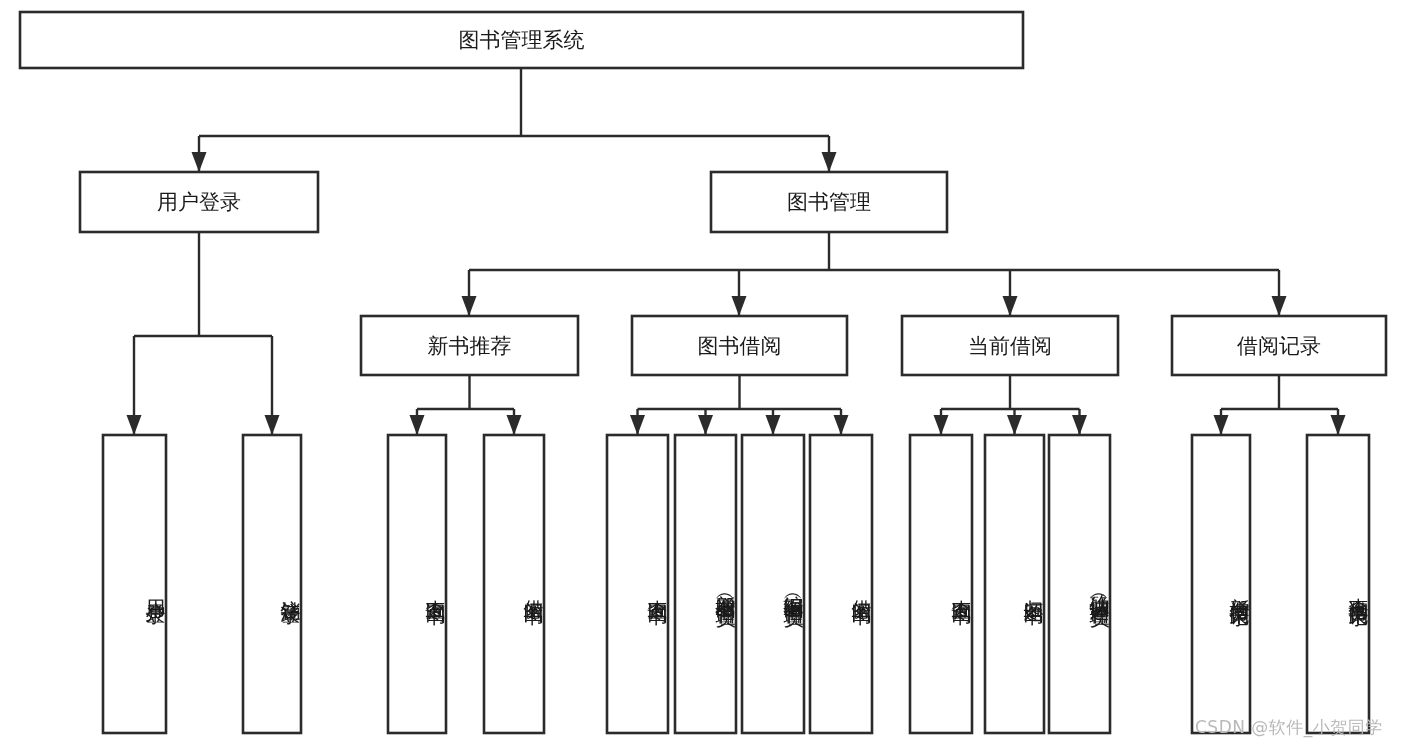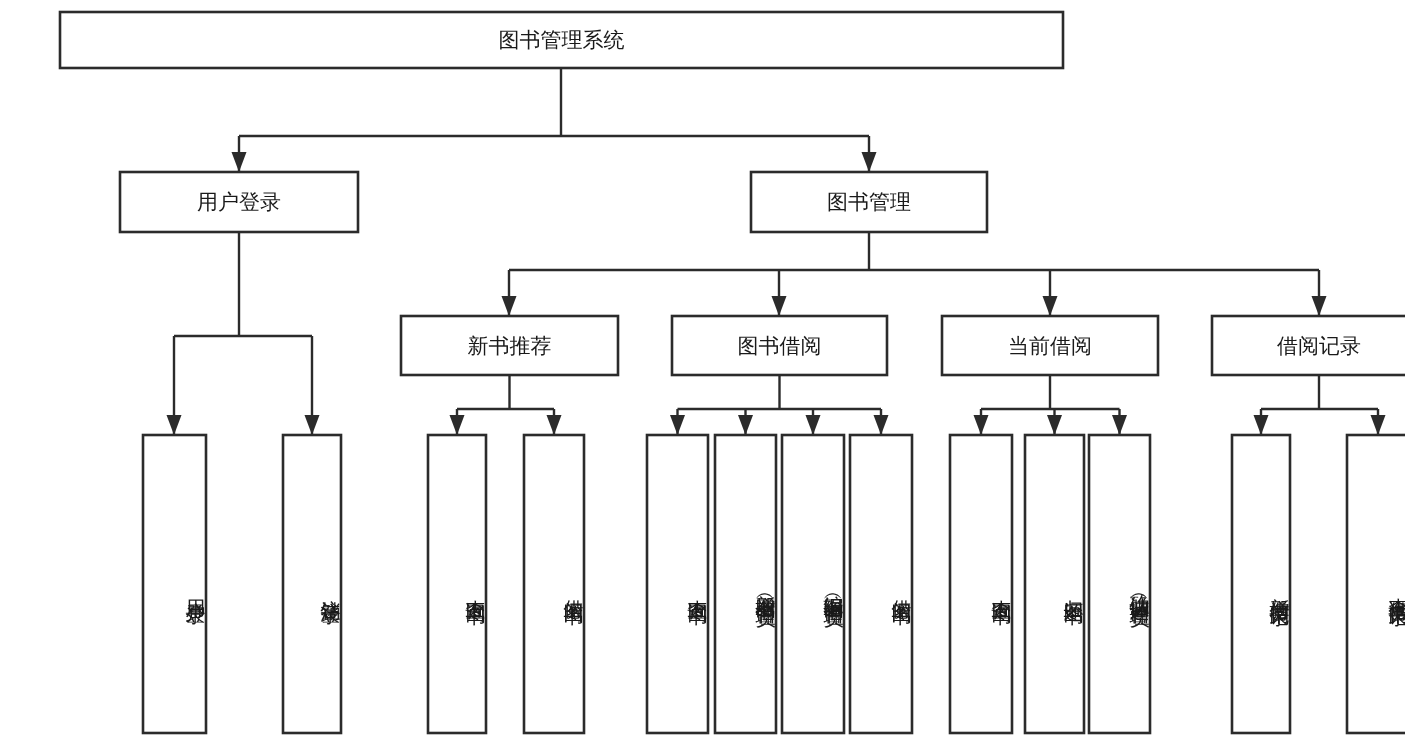--- a/index.html
+++ b/index.html
@@ -11,21 +11,20 @@
     width: 1405px;
     height: 747px;
     font-family: "DejaVu Sans", "Liberation Sans", sans-serif;
     overflow: hidden;
     position: relative;
   }
   #diagram-root {
     position: relative;
     width: 1134px;
     height: 747px;
-    margin-left: 40px;
   }
   svg.flow {
     position: absolute;
     top: 0;
     left: 0;
     width: 1405px;
     height: 747px;
     display: block;
   }
   .box-rect {
@@ -183,14 +182,15 @@
       <div class="vlabel" style="left: 675px; top: 451px; width: 61px; height: 274px;">新增图书（管理员）</div>
       <div class="vlabel" style="left: 742px; top: 451px; width: 62px; height: 274px;">编辑图书（管理员）</div>
       <div class="vlabel" style="left: 810px; top: 451px; width: 62px; height: 274px;">借阅图书</div>
       <div class="vlabel" style="left: 910px; top: 451px; width: 62px; height: 274px;">查询图书</div>
       <div class="vlabel" style="left: 985px; top: 451px; width: 59px; height: 274px;">归还图书</div>
       <div class="vlabel" style="left: 1049px; top: 451px; width: 61px; height: 274px;">确认归还（管理员）</div>
       <div class="vlabel" style="left: 1192px; top: 451px; width: 58px; height: 274px;">新增借阅记录</div>
       <div class="vlabel" style="left: 1307px; top: 451px; width: 62px; height: 274px;">查询借阅记录</div>
     </div>
 
+  <div class="watermark" style="left: 1195px; top: 716px; color: rgb(185, 185, 185);">CSDN @软件_小贺同学</div>
 
 </div>
 
 </body></html>

